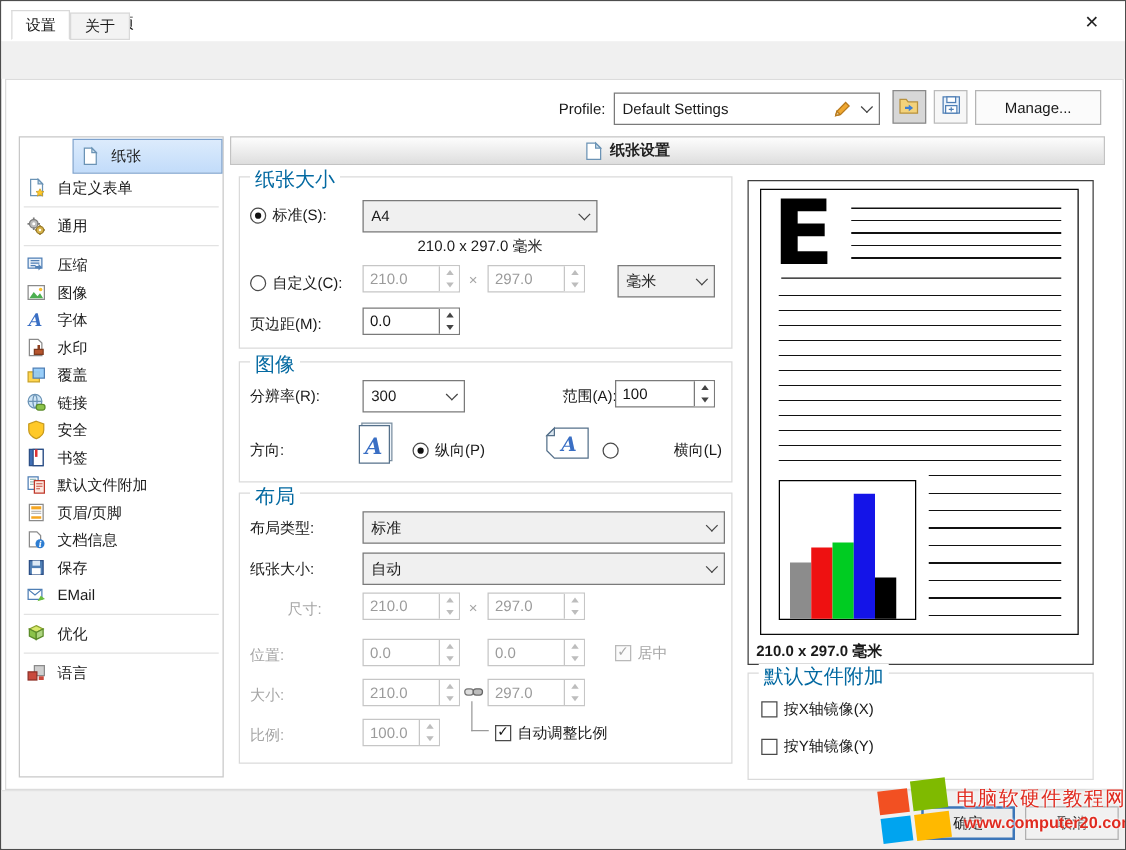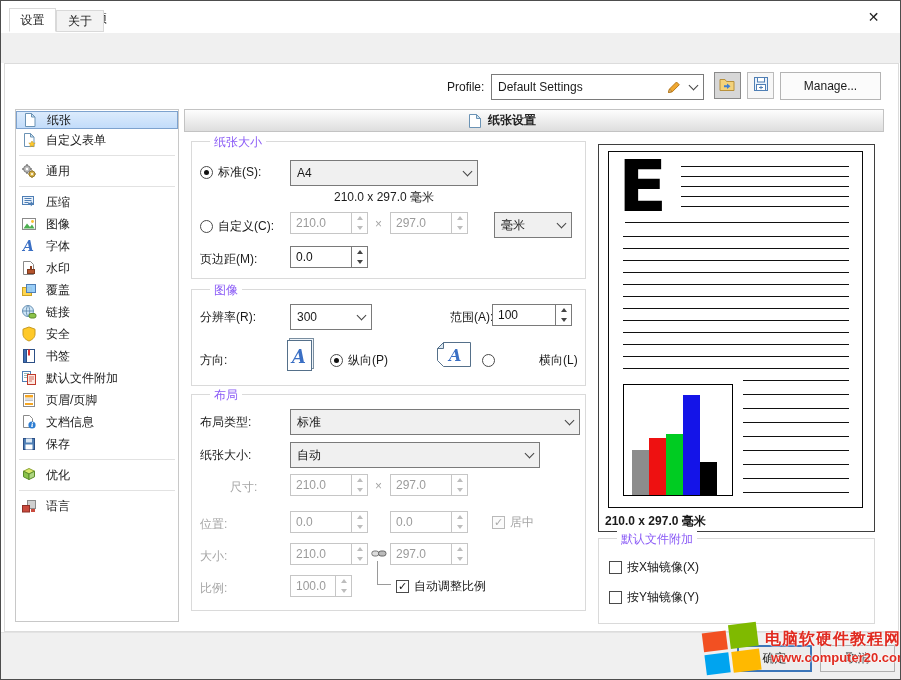--- a/index.html
+++ b/index.html
@@ -23,26 +23,26 @@
   .combo .val { flex:1; overflow:hidden; white-space:nowrap; }
   .chev { width:7px; height:7px; border-right:1.6px solid #444; border-bottom:1.6px solid #444; transform:rotate(45deg); margin-top:-3px; flex:none; }
   .iconbtn { position:absolute; width:27px; height:27px; display:flex; align-items:center; justify-content:center; border:1px solid #bbb; background:#f7f7f7; }
   .btn { position:absolute; display:flex; align-items:center; justify-content:center; font-size:12px; background:#f1f1f1; border:1px solid #b0b0b0; color:#1a1a1a; }
   
   .headerbar { position:absolute; left:183px; top:108px; width:700px; height:23px; border:1px solid #c3c3c3; background:linear-gradient(#fdfdfd,#dedede); display:flex; align-items:center; justify-content:center; }
   .headerbar .hwrap { display:flex; align-items:center; gap:6px; transform:translateX(-32px); font-weight:bold; color:#222; }
   
   .sidebar { position:absolute; left:14px; top:108px; width:164px; height:513px; background:#fff; border:1px solid #c8c8c8; padding-top:1px; }
   .side-item { display:flex; align-items:center; height:22px; padding-left:5px; gap:9px; cursor:default; }
-  .side-item.sel { background:linear-gradient(#dcebfc,#c2dcfa); border:1px solid #7da2ce; height:18px; }
+  .side-item.sel { background:linear-gradient(#dcebfc,#c2dcfa); border:1px solid #7da2ce; height:28px;margin-left:42px; }
   .side-sep { border-top:1px solid #e2e2e2; margin:4px 3px; }
   .sicon { width:16px; height:16px; flex:none; display:inline-flex; }
   
   .group { position:absolute; border:1px solid #dadada; background:transparent; }
-  .gcap { position:absolute; top:-8px; left:18px; background:#fff; padding:0 4px; font-size:12px; color:#8b5cf6; white-space:nowrap; }
+  .gcap { position:absolute; top:-8px; left:8px; background:#fff; padding:0 4px; font-size:16px; color:#0369a1; white-space:nowrap; }
   
   .field { position:absolute; height:22px; border:1px solid #7a7a7a; background:#fff; display:flex; }
   .field input { flex:1; min-width:0; border:0; outline:0; background:transparent; font:12px "Liberation Sans","DejaVu Sans",sans-serif; padding:0 5px; color:#111; }
   .spin { width:16px; border-left:1px solid #7a7a7a; display:flex; flex-direction:column; background:#fff; }
   .spin > div { flex:1; display:flex; align-items:center; justify-content:center; }
   .arr-up { width:0; height:0; border-left:3.5px solid transparent; border-right:3.5px solid transparent; border-bottom:4px solid #444; }
   .arr-dn { width:0; height:0; border-left:3.5px solid transparent; border-right:3.5px solid transparent; border-top:4px solid #444; }
   .field.dis { border-color:#c6c6c6; }
   .field.dis input { color:#9b9b9b; }
   .field.dis .spin { border-left-color:#c6c6c6; }
@@ -56,21 +56,21 @@
   .cb.on::before { content:'\2713'; }
   .cb.dis { border-color:#b9b9b9; color:#a9a9a9; background:#fbfbfb; }
   
   .pframe { position:absolute; left:597px; top:143px; width:277px; height:388px; border:1px solid #3f3f3f; background:#fff; }
   .ppage { position:absolute; left:9px; top:6px; width:255px; height:357px; border:1px solid #0a0a0a; background:#fff; overflow:hidden; }
   .pv-letter { position:absolute; left:9px; top:-8px; font-weight:bold; font-size:72px; font-family:"DejaVu Sans",sans-serif; color:#000; }
   .lines { position:absolute; }
   .pv-chart { position:absolute; left:14px; top:232px; width:110px; height:112px; border:1px solid #000; background:#fff; }
   .bar { position:absolute; bottom:0; width:17px; }
   .pdim { position:absolute; left:6px; top:368px; font-weight:bold; font-size:12px; }
-  .wm-text1 { position:absolute; left:74px; top:10px; font-size:16px; font-weight:bold; color:#e02b20; letter-spacing:1px; text-shadow:0 0 2px #fff,0 0 2px #fff; white-space:nowrap; }
+  .wm-text1 { position:absolute; left:74px; top:10px; font-size:16px; font-weight:normal; color:#e02b20; letter-spacing:1px; text-shadow:0 0 2px #fff,0 0 2px #fff; white-space:nowrap; }
   .wm-text2 { position:absolute; left:80px; top:31px; font-size:13px; font-weight:bold; color:#e02b20; text-shadow:0 0 2px #fff,0 0 2px #fff; white-space:nowrap; }
   .footer { position:absolute; left:0; top:631px; width:901px; height:49px; background:#f0f0f0; border-top:1px solid #e3e3e3; }
 </style>
 </head>
 <body>
 
 <div id="app">
 
   <div class="titlebar">
     <span class="abs" style="left:13px;top:8px;">
@@ -287,20 +287,30 @@
     <div class="side-item">
       <span class="sicon">
           <svg width="16" height="16" viewBox="0 0 16 16">
             <rect x="2.5" y="2.5" width="11" height="11" fill="#4f7fb5" stroke="#2c4f86"></rect>
             <rect x="5" y="2.5" width="6" height="4" fill="#dce9f5"></rect>
             <rect x="4.5" y="8.5" width="7" height="5" fill="#fff"></rect>
           </svg>
         </span>
       <span>保存</span>
     </div>
+    <div class="side-item">
+      <span class="sicon">
+          <svg width="16" height="16" viewBox="0 0 16 16">
+            <rect x="1.5" y="3.5" width="11" height="8" fill="#fff" stroke="#4f7fb5"></rect>
+            <path d="M1.5 3.5L7 8l5.5-4.5" fill="none" stroke="#4f7fb5"></path>
+            <path d="M9 13l6-1.8-3.4-2.6z" fill="#6abf3a"></path>
+          </svg>
+        </span>
+      <span>EMail</span>
+    </div>
     <div class="side-sep"></div>
     <div class="side-item">
       <span class="sicon">
           <svg width="16" height="16" viewBox="0 0 16 16">
             <path d="M8 1.5l5.5 2.7L8 7 2.5 4.2z" fill="#d7e86a" stroke="#8aa32f"></path>
             <path d="M2.5 4.2v5.6L8 12.5V7z" fill="#8bc34a" stroke="#5b8c2a"></path>
             <path d="M13.5 4.2v5.6L8 12.5V7z" fill="#aed581" stroke="#5b8c2a"></path>
           </svg>
         </span>
       <span>优化</span>
@@ -419,21 +429,21 @@
   </div>
 
   <div class="group" style="left:190px;top:393px;width:395px;height:217px;">
     <span class="gcap">布局</span>
     <span class="lbl" style="left:8px;top:19px;">布局类型:</span>
     <div class="combo" style="left:98px;top:14px;width:290px;">
       <span class="val">标准</span>
       <span class="chev"></span>
     </div>
     <span class="lbl" style="left:8px;top:52px;">纸张大小:</span>
-    <div class="combo" style="left:98px;top:47px;width:250px;gap:23px;">
+    <div class="combo" style="left:98px;top:47px;width:290px;gap:23px;">
       <span class="val">自动</span>
       <span class="chev"></span>
     </div>
     <span class="lbl dis" style="left:38px;top:84px;">尺寸:</span>
     <div class="field dis" style="left:98px;top:79px;width:78px;">
       <input disabled="" value="210.0" style="">
       <span class="spin">
           <div>
             <span class="arr-up"></span>
           </div>

